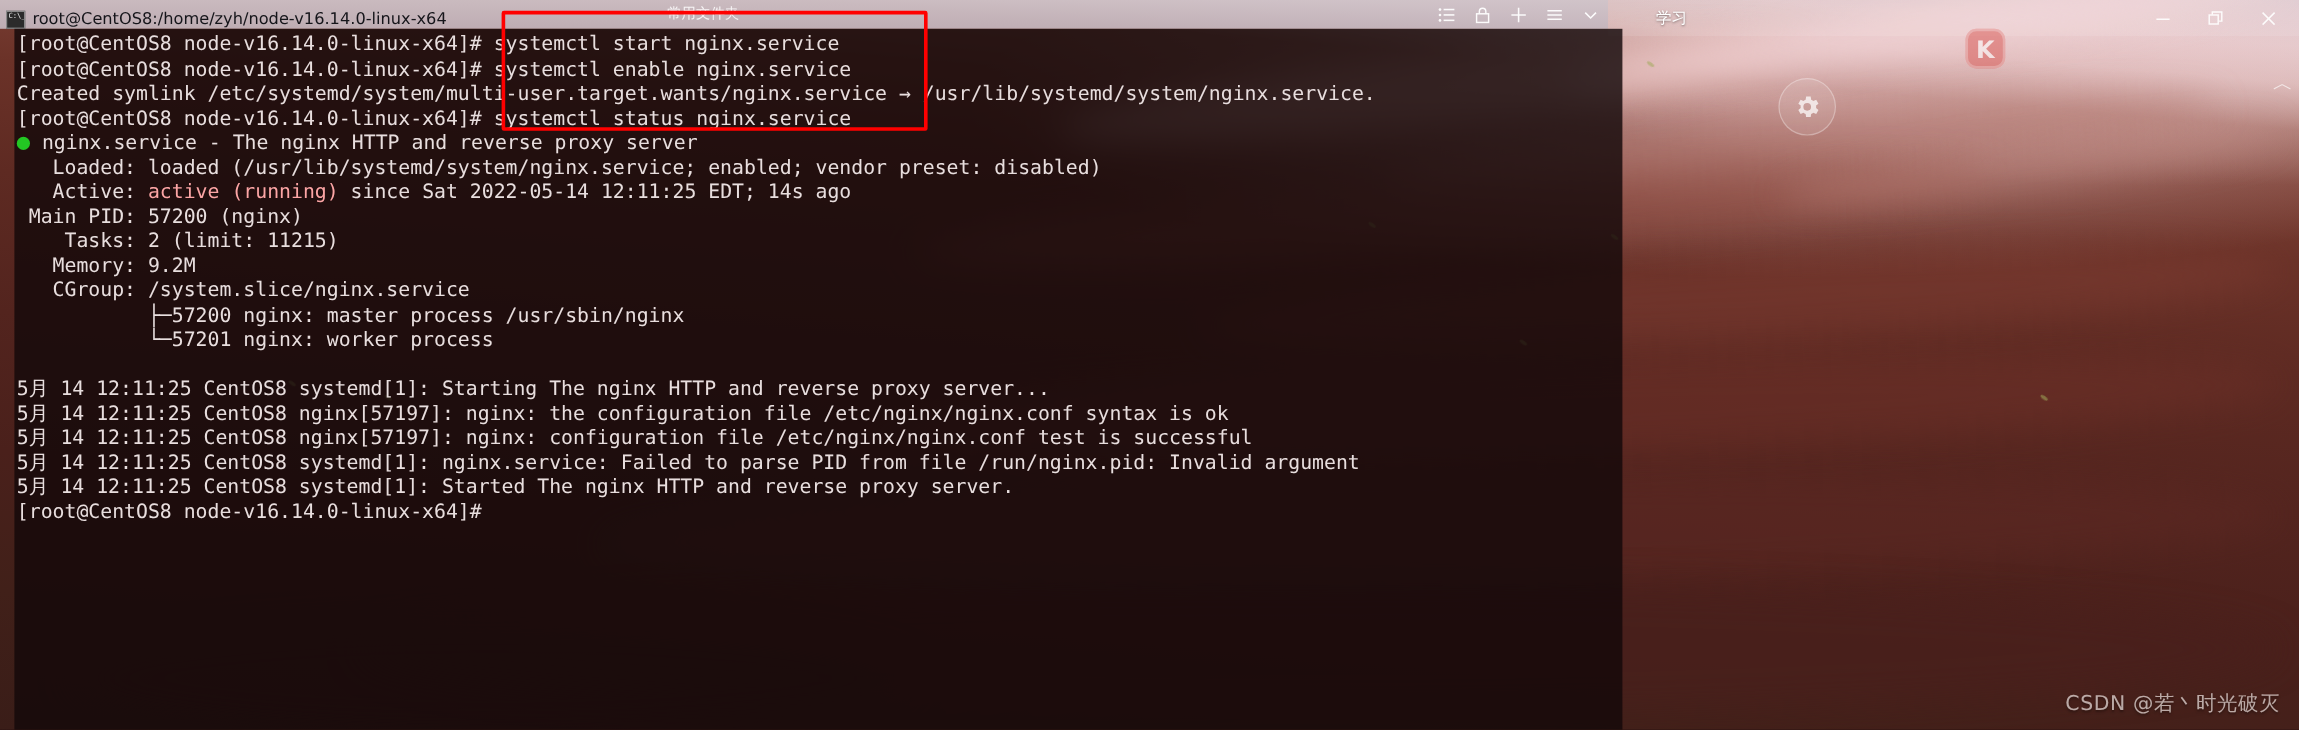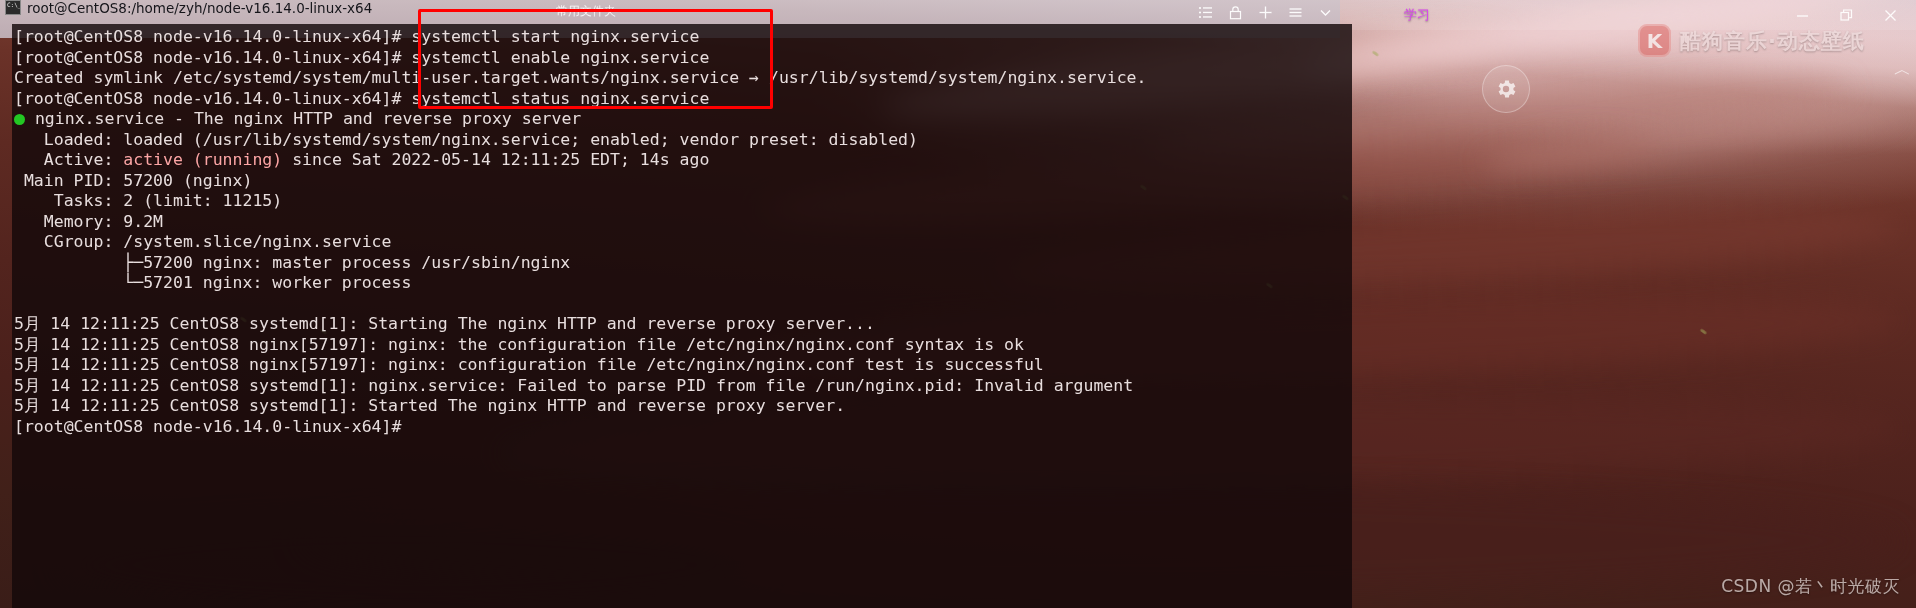--- a/index.html
+++ b/index.html
@@ -36,21 +36,21 @@
   .leaf { position: absolute; width: 7px; height: 3px; background: rgba(160,170,90,.55);
           border-radius: 50%; transform: rotate(35deg); filter: blur(.4px); }
 
   
   #desktop-topbar {
     position: absolute; left: 1340px; top: 0px; width: 576px; height: 30px;
     background: rgba(255,255,255,0.10);
     display: flex; align-items: center;
   }
   #desktop-tab {
-    color: #d946ef; font-size: 13px; margin-left: 64px;
+    color: #ffffff; font-size: 13px; margin-left: 40px;
     text-shadow: 0 1px 2px rgba(0,0,0,.45);
     font-family: "DejaVu Sans", sans-serif;
   }
   #win-controls {
     position: absolute; right: 4px; top: 0; height: 30px;
     display: flex; align-items: center; gap: 0px;
   }
   .wc { width: 44px; height: 30px; display: flex; align-items: center; justify-content: center;
         color: #ffffff; opacity: .92; }
   .wc svg { display: block; }
@@ -96,23 +96,23 @@
     letter-spacing: .5px;
     text-shadow: 0 1px 2px rgba(0,0,0,.35);
     margin-left: 26px;
   }
 
   
   #terminal-window {
     position: absolute; left: 0; top: 0; width: 1340px; height: 608px;
   }
   #titlebar {
-    height: 38px; width: 100%;
+    height: 24px; width: 100%;
     background: linear-gradient(180deg, rgba(208,196,202,.92), rgba(196,182,190,.92));
-    display: flex; align-items: flex-start; position: relative;
+    display: flex; align-items: flex-end; position: relative;
   }
   #title-icon {
     width: 16px; height: 15px; margin-left: 5px; margin-right: 6px;
     background: #2b2b2b; border: 1px solid #888;
     color: #e6e6e6; font-size: 6px; line-height: 7px;
     font-family: "DejaVu Sans Mono", monospace;
     display: flex; align-items: flex-start; justify-content: flex-start;
     padding-left: 1px; overflow: hidden;
   }
   #titlebar-text {
@@ -204,21 +204,20 @@
   <div class="wc">
     <svg width="13" height="13" viewBox="0 0 13 13">
       <line x1="1.5" y1="1.5" x2="11.5" y2="11.5" stroke="currentColor" stroke-width="1.3"></line>
       <line x1="11.5" y1="1.5" x2="1.5" y2="11.5" stroke="currentColor" stroke-width="1.3"></line>
     </svg>
   </div>
 </div>
 
 <div id="kugou">
   <div id="kugou-logo">K</div>
-  <div id="kugou-text">酷狗音乐·动态壁纸</div>
 </div>
 
 <div id="settings-gear">
   <svg width="24" height="24" viewBox="0 0 24 24" fill="currentColor">
     <path d="M19.4 13a7.6 7.6 0 0 0 0-2l2-1.6-1.9-3.3-2.4 1a7.5 7.5 0 0 0-1.8-1l-.4-2.6h-3.8l-.4 2.6a7.5 7.5 0 0 0-1.8 1l-2.4-1L4.6 9.4l2 1.6a7.6 7.6 0 0 0 0 2l-2 1.6 1.9 3.3 2.4-1c.55.42 1.16.76 1.8 1l.4 2.6h3.8l.4-2.6c.64-.24 1.25-.58 1.8-1l2.4 1 1.9-3.3-2-1.6zM12 15.2A3.2 3.2 0 1 1 12 8.8a3.2 3.2 0 0 1 0 6.4z"></path>
   </svg>
 </div>
 
 <div id="wallpaper-collapse">︿</div>
 

